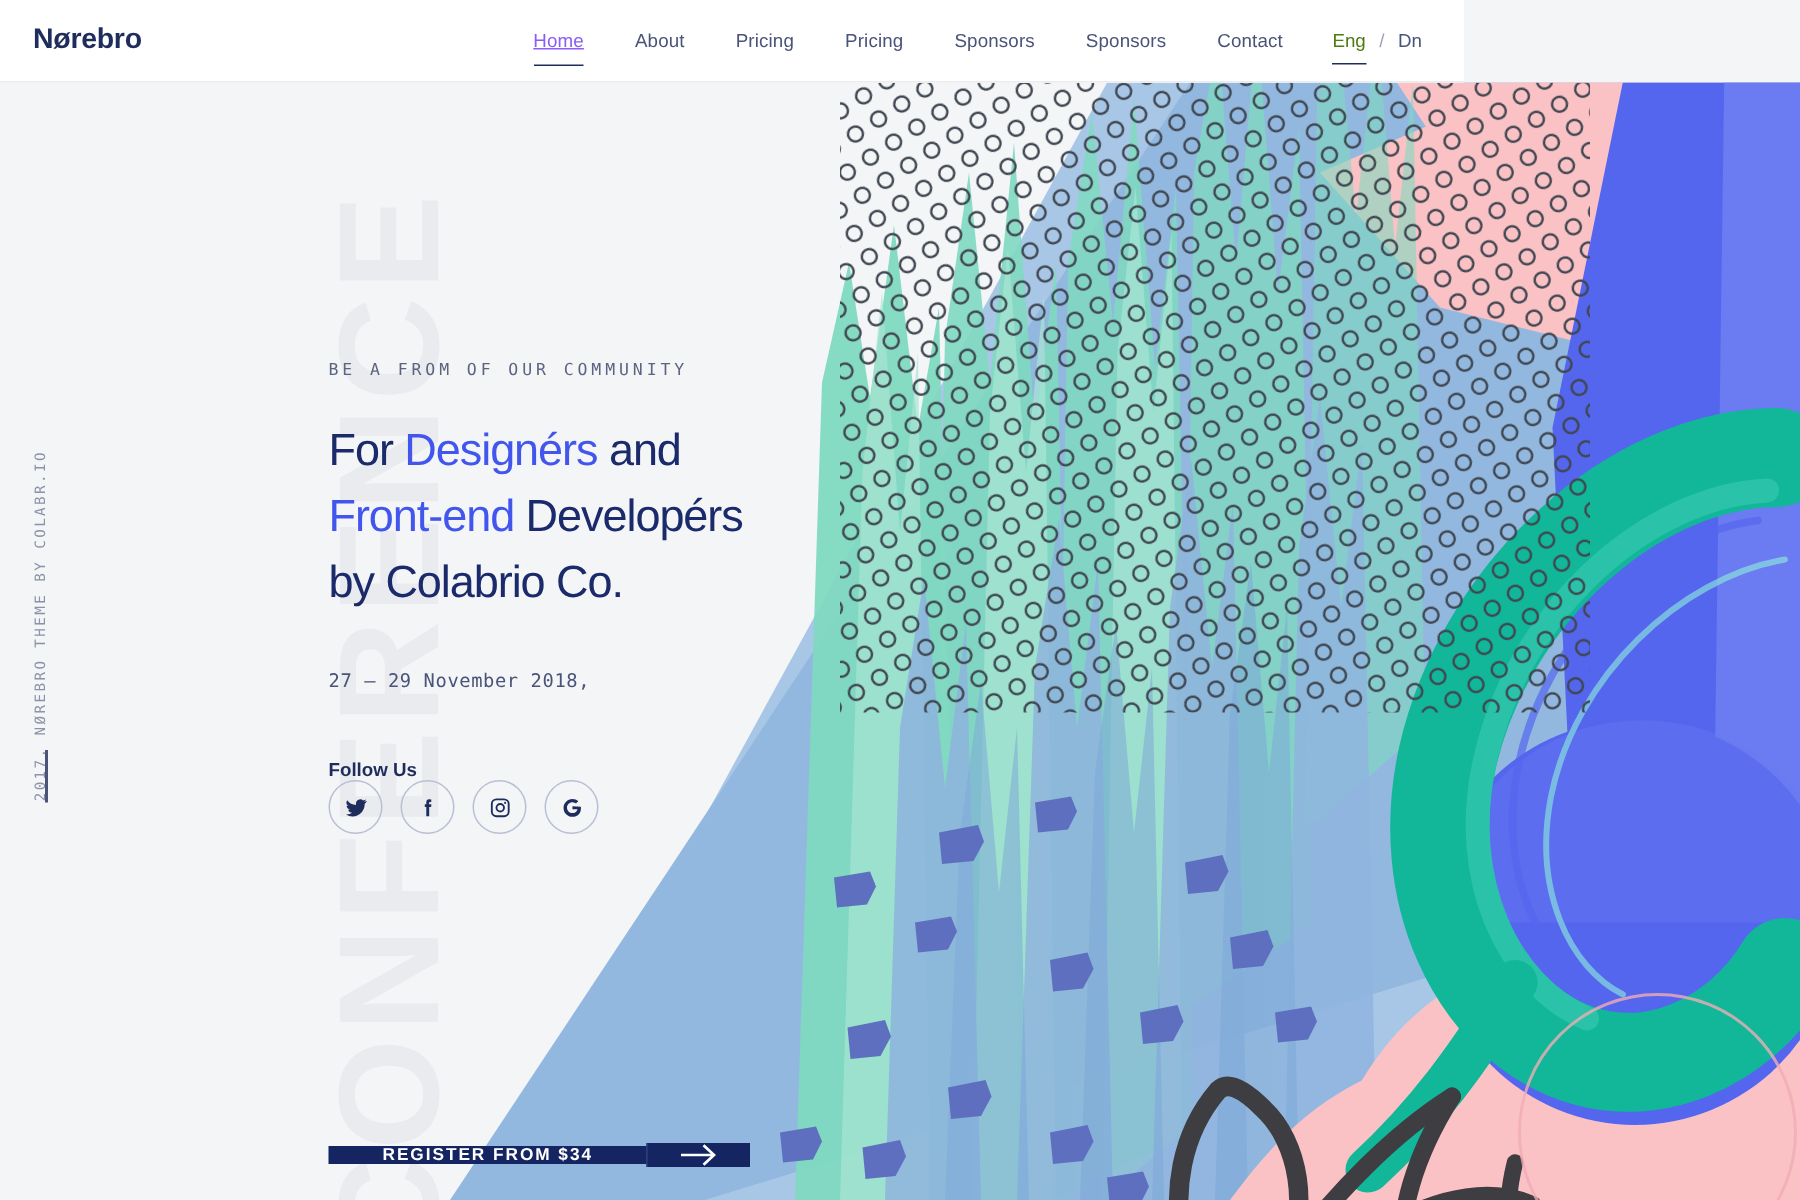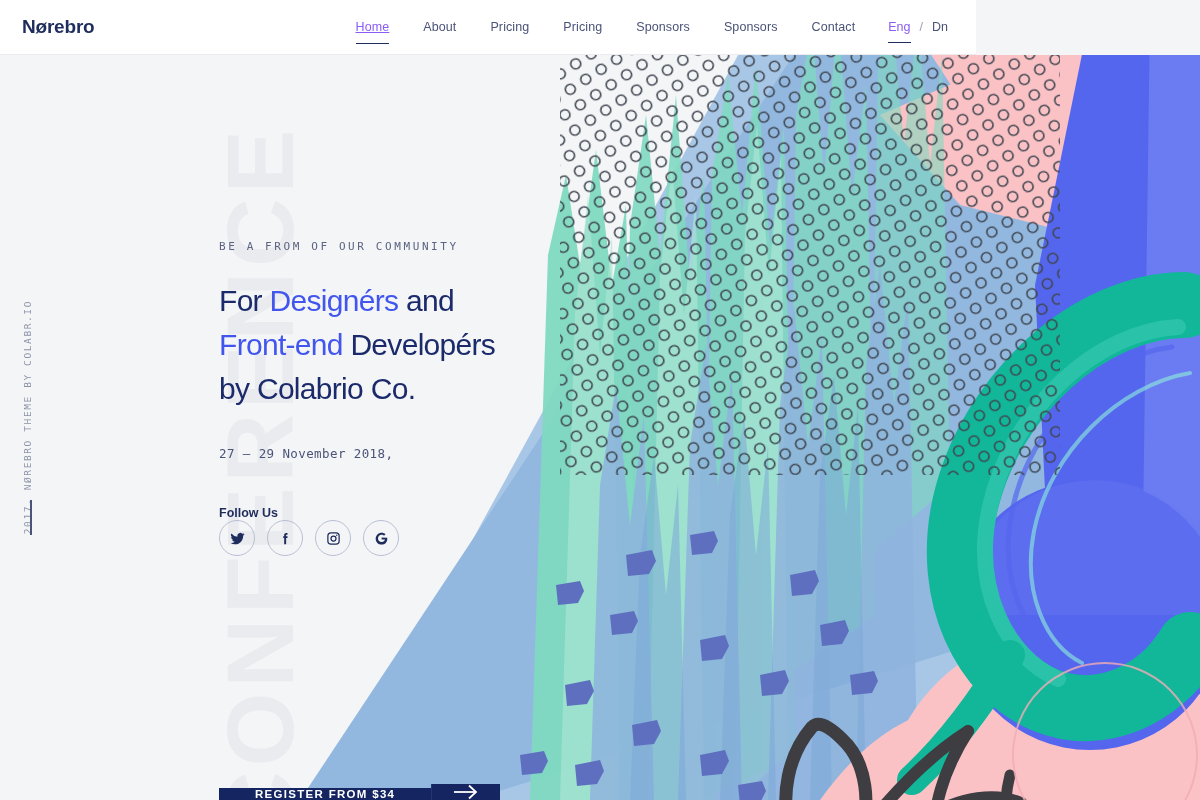--- a/index.html
+++ b/index.html
@@ -77,21 +77,21 @@
     background: #1f2d5c;
   }
   .lang {
     display: flex;
     align-items: center;
     padding-left: 12px;
     font-size: 12.5px;
     color: #4a5378;
   }
   .lang-item { position: relative; padding: 0 4px; }
-  .lang-item.active { color: #8b5cf6; }
+  .lang-item.active { color: #4d7c0f; }
   .lang-item.active::after {
     content: "";
     position: absolute;
     left: 4px; right: 4px;
     bottom: -9px;
     height: 1.5px;
     background: #1f2d5c;
   }
   .lang-sep { padding: 0 5px; color: #9aa0b8; }
 
@@ -182,21 +182,21 @@
   }
   .social svg { display: block; }
 
   
   .cta {
     position: absolute;
     left: 219px;
     top: 740px;
     height: 60px;
     display: flex;
-    align-items: flex-end;
+    align-items: center;
     z-index: 30;
     cursor: pointer;
   }
   .cta-label {
     background: #152561;
     color: #ffffff;
     font-size: 11.5px;
     font-weight: 700;
     letter-spacing: 1.3px;
     display: flex;

